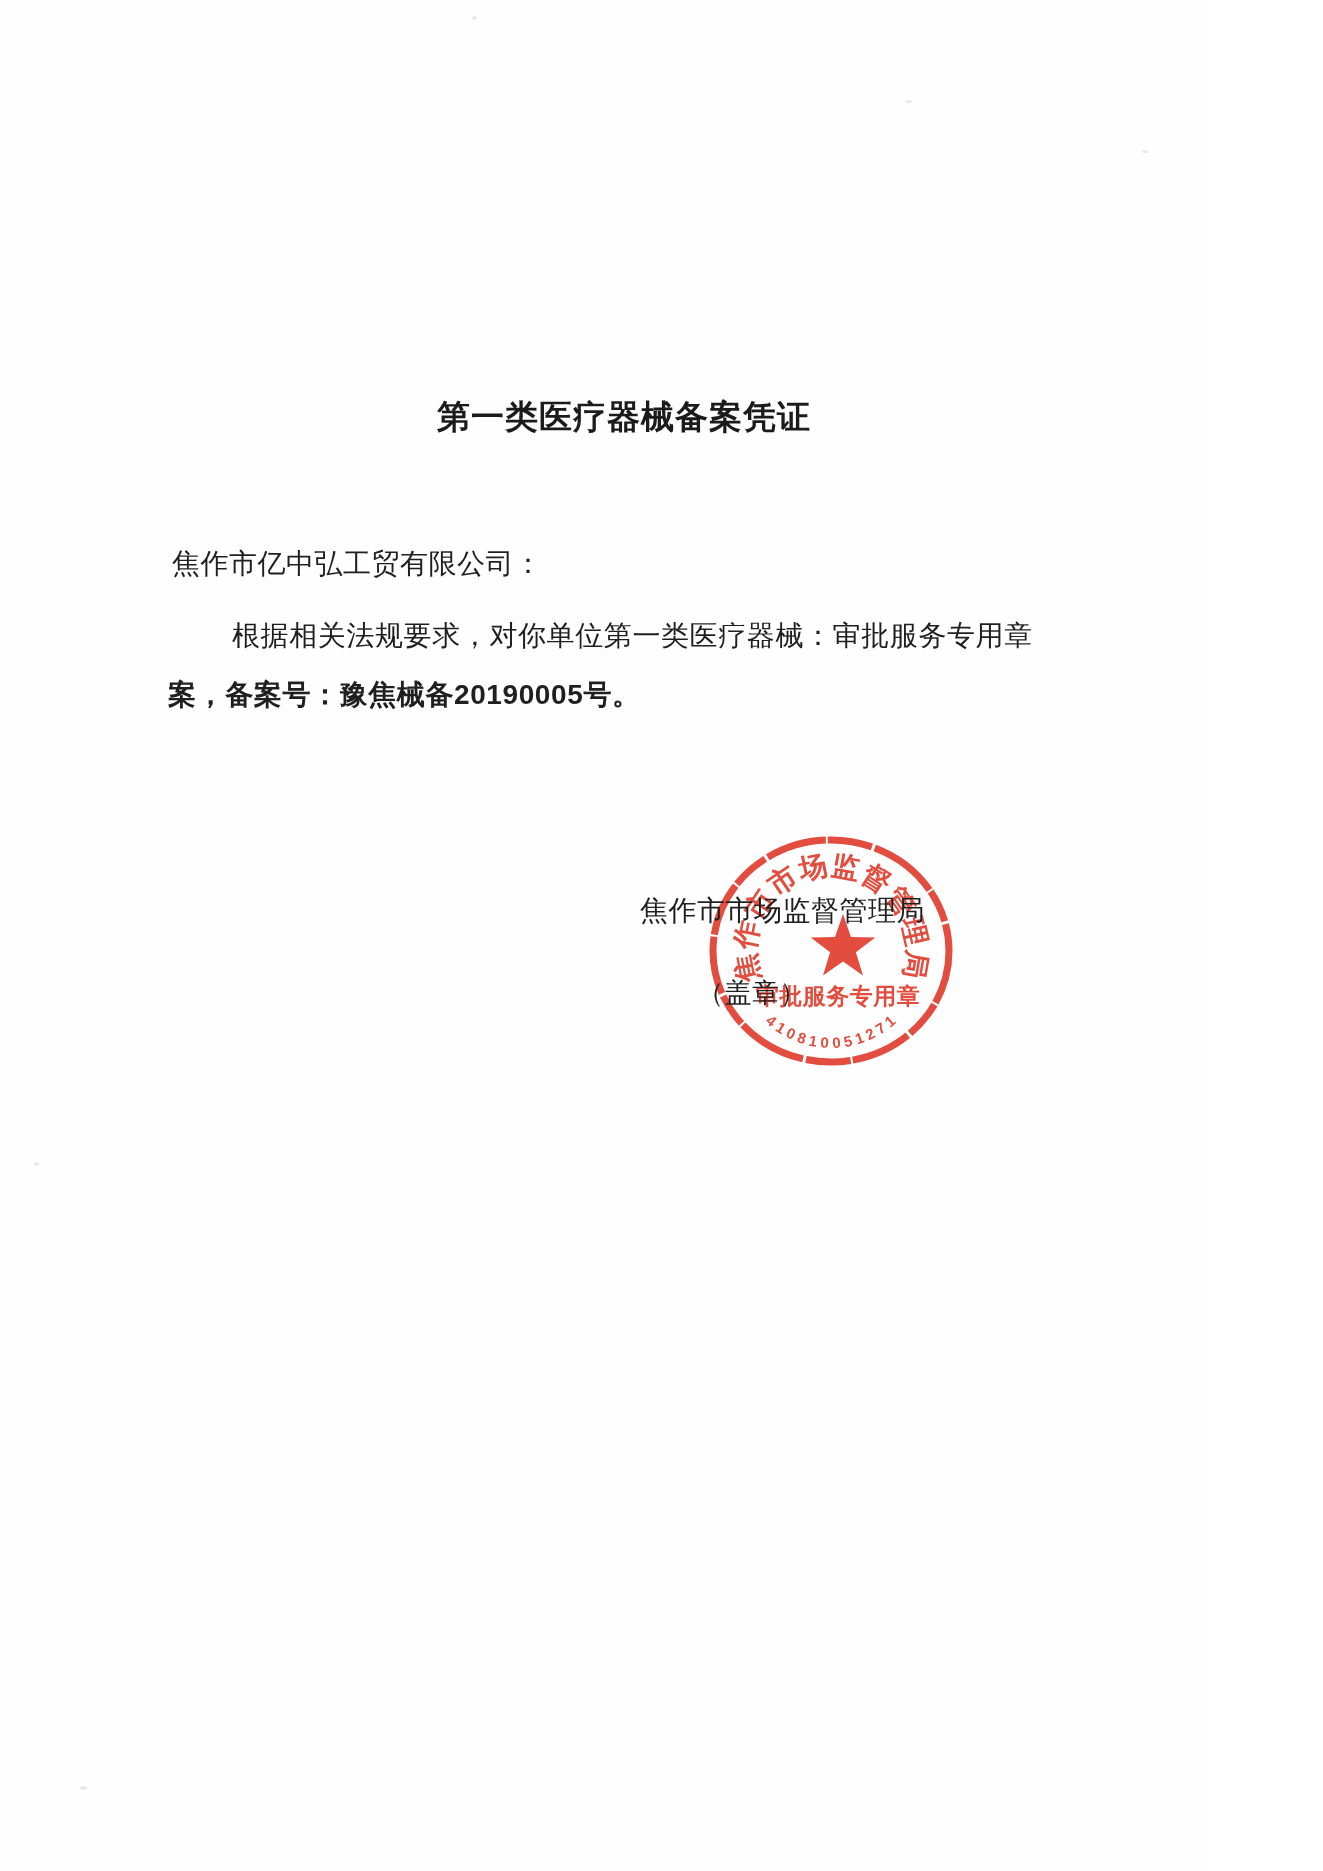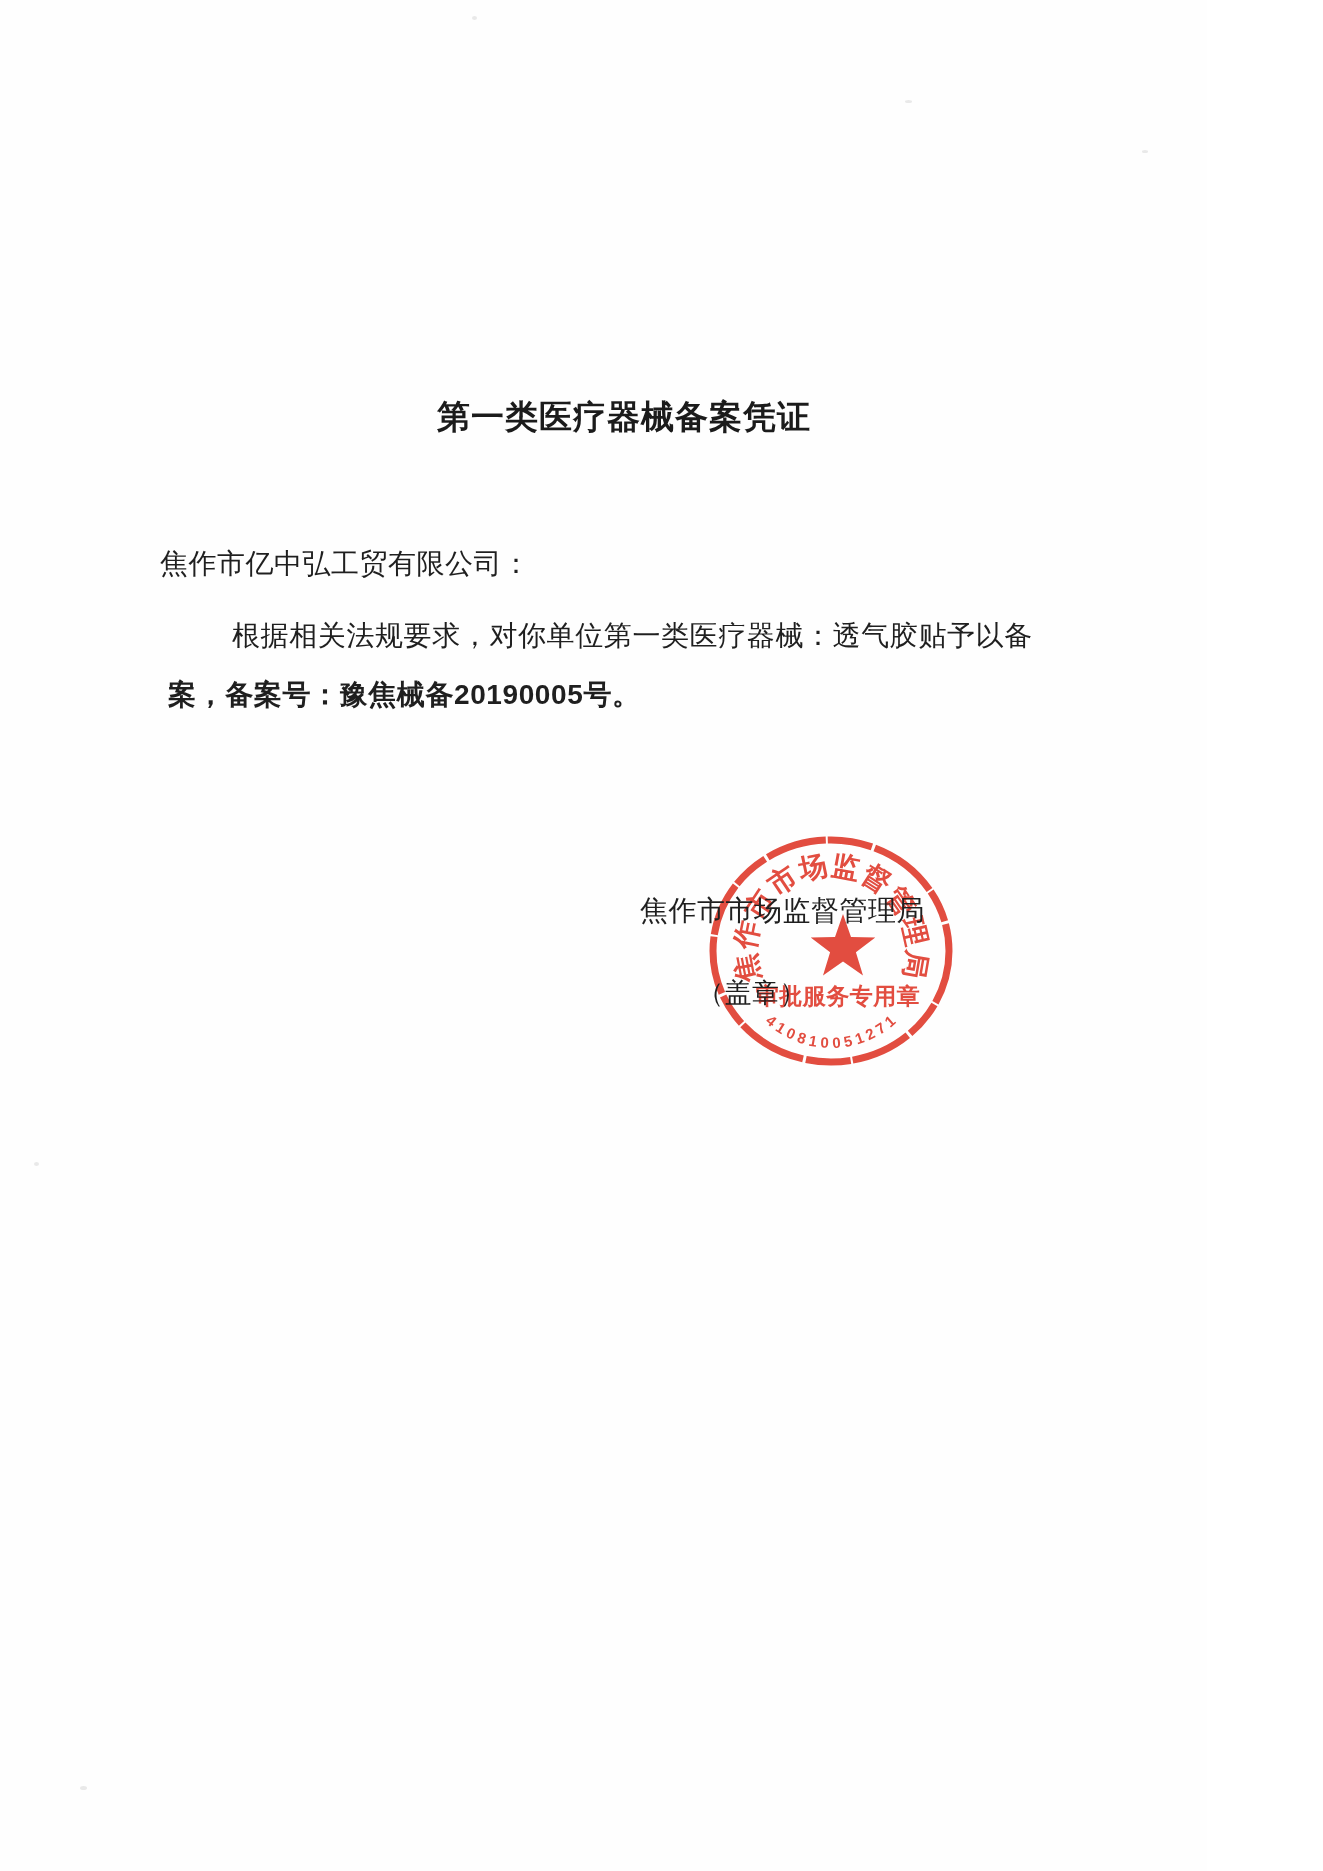--- a/index.html
+++ b/index.html
@@ -19,21 +19,21 @@
   .txt { position: absolute; white-space: nowrap; z-index: 2; }
 
   .doc-title {
     left: 437px; top: 395px;
     font-size: 33px;
     font-weight: 600;
     letter-spacing: 1px;
     color: #1b1b1b;
   }
   .salutation {
-    left: 160px; top: 545px;
+    left: 172px; top: 545px;
     font-size: 28px;
     font-weight: 500;
     letter-spacing: 0.5px;
   }
   .body-line1 {
     left: 232px; top: 617px;
     font-size: 28px;
     letter-spacing: 0.6px;
   }
   .body-line2 {
@@ -95,21 +95,21 @@
 </head>
 <body>
 
 <div class="page">
 
   <div class="txt doc-title">第一类医疗器械备案凭证</div>
 
   <div class="txt salutation">焦作市亿中弘工贸有限公司：</div>
 
   <div>
-    <div class="txt body-line1">根据相关法规要求，对你单位第一类医疗器械：透气胶贴予以备</div>
+    <div class="txt body-line1">根据相关法规要求，对你单位第一类医疗器械：审批服务专用章</div>
     <div class="txt body-line2">案，备案号：豫焦械备20190005号。</div>
   </div>
 
   <div class="txt issuer-line">焦作市市场监督管理局</div>
 
   <div class="txt stamp-note">（盖章）</div>
 
 
   <svg class="seal" viewBox="0 0 290 270">
     <defs>

